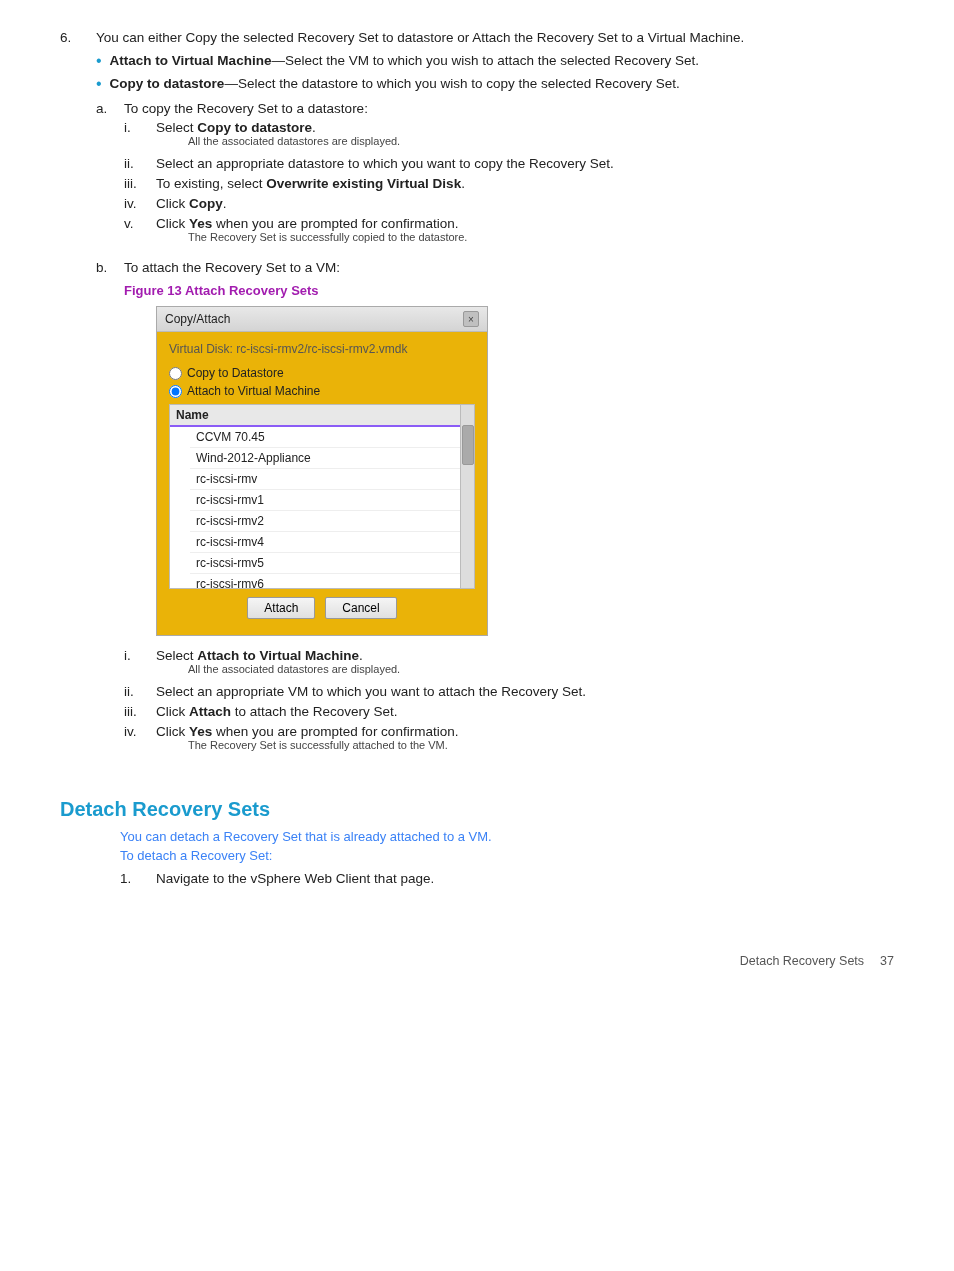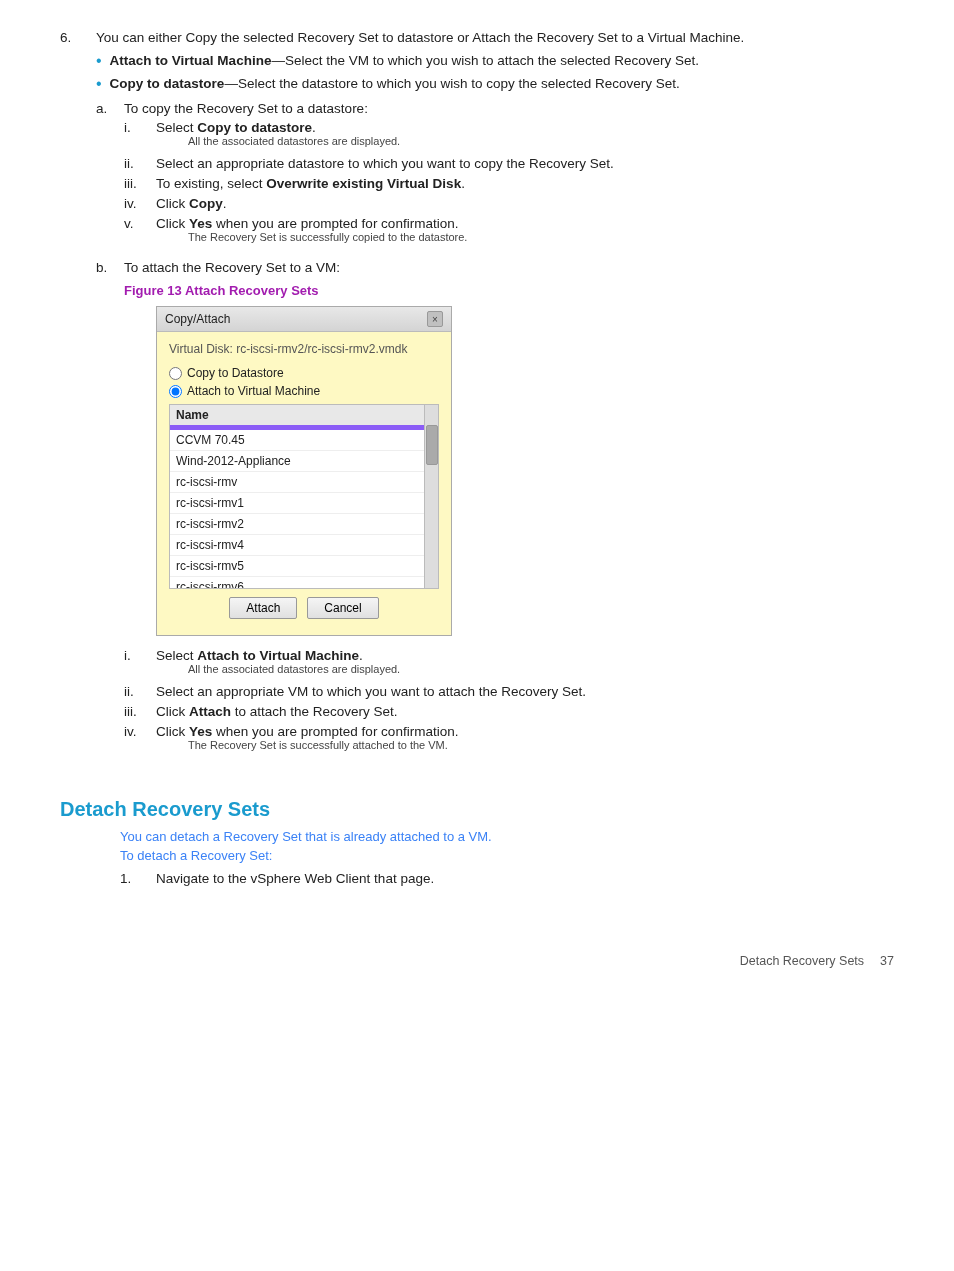--- a/index.html
+++ b/index.html
@@ -86,22 +86,22 @@
       font-size: 13px;
       margin-bottom: 8px;
     }
 
     
     .dialog-wrapper {
       margin: 8px 0 12px 32px;
     }
     .dialog-box {
       border: 1px solid #aaa;
-      background: #fef9c3;
-      width: 296px;
+      background: #eab308;
+      width: 332px;
       font-size: 12px;
       color: #222;
       position: relative;
     }
     .dialog-titlebar {
       background: linear-gradient(to bottom, #e8e8e8, #d4d4d4);
       border-bottom: 1px solid #bbb;
       padding: 4px 8px;
       display: flex;
       align-items: center;
@@ -149,33 +149,34 @@
       border: 1px solid #bbb;
       background: #fff;
       margin: 6px 0 0 0;
       height: 185px;
       overflow: hidden;
       position: relative;
     }
     .dialog-list-header {
       display: flex;
       background: #e8e8e8;
-      border-bottom: 5px solid #8b5cf6;
+      border-bottom: 2px solid #8b5cf6;
       padding: 3px 6px;
       font-size: 12px;
       font-weight: bold;
       align-items: center;
       justify-content: space-between;
     }
     .dialog-list-header .sort-arrow {
       font-size: 10px;
       color: #555;
     }
     .dialog-list-items {
       overflow: hidden;
+      margin-left: 20px;
     }
     .dialog-list-item {
       padding: 3px 6px;
       font-size: 12px;
       border-bottom: 1px solid #eee;
       color: #222;
     }
     .dialog-list-scrollbar {
       position: absolute;
       right: 0;

